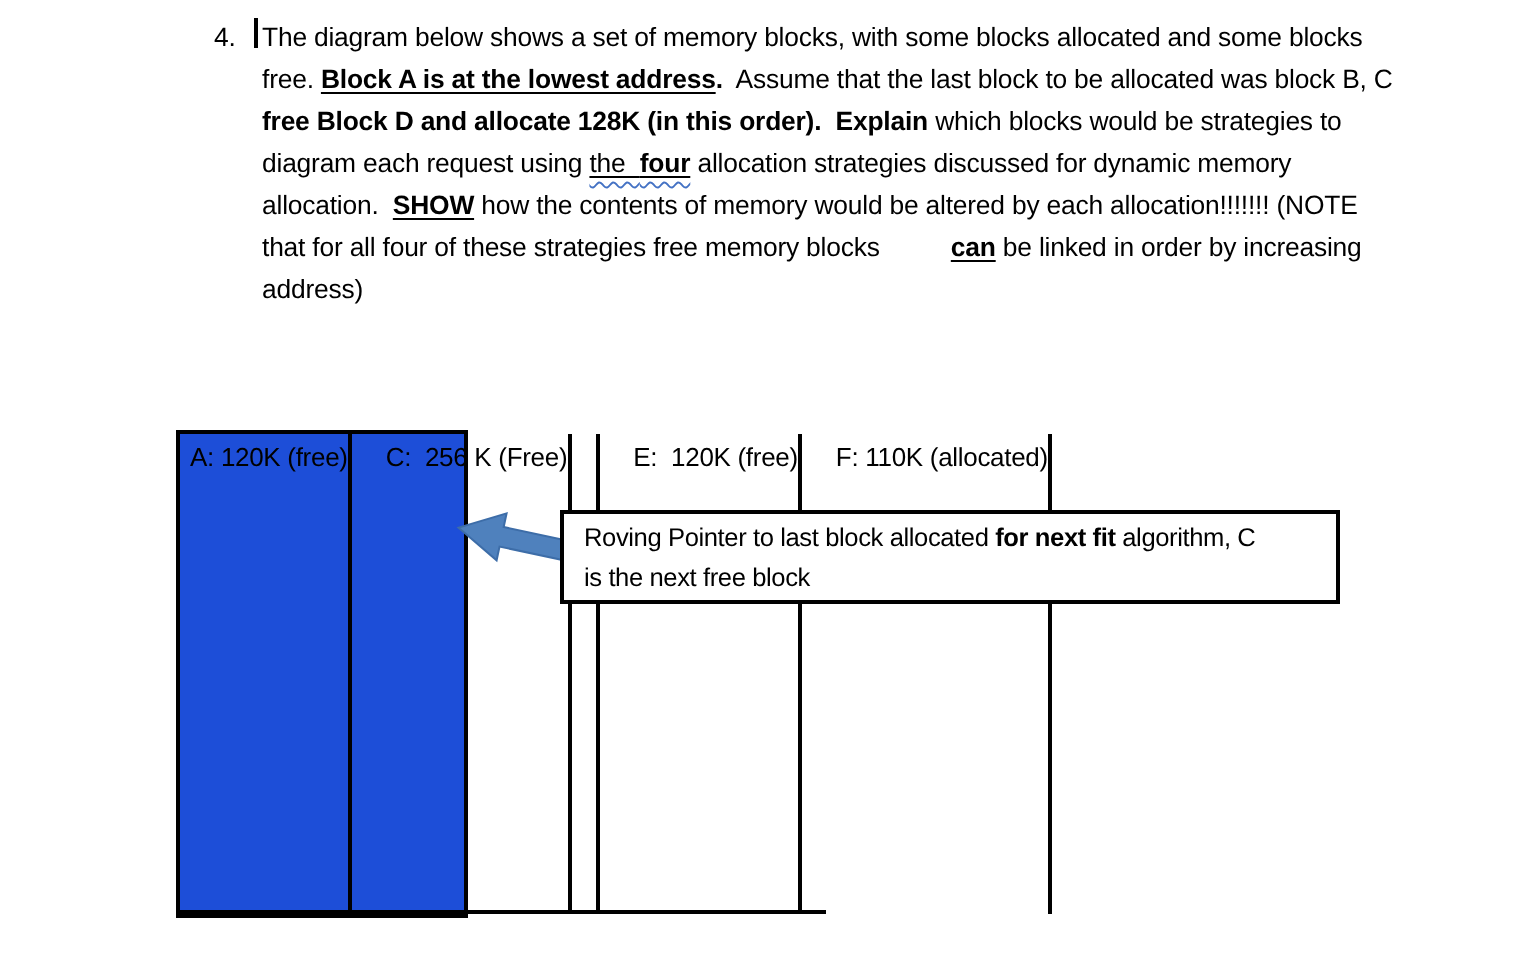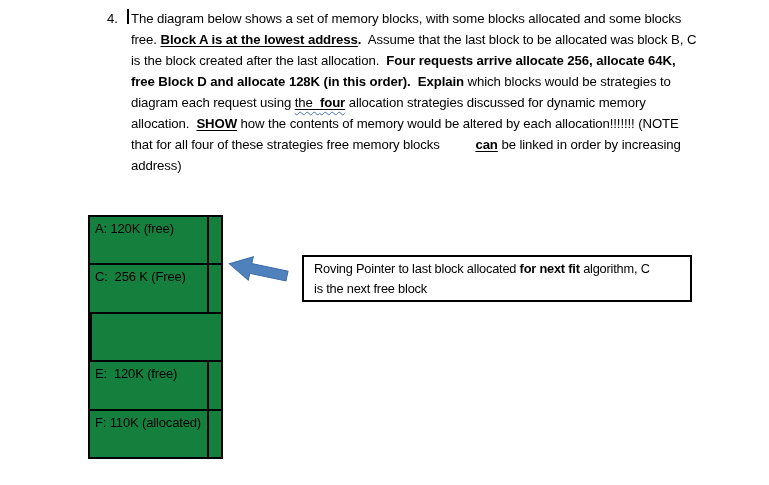--- a/index.html
+++ b/index.html
@@ -20,52 +20,51 @@
   .line{
     white-space:pre;font-size:13.2px;line-height:21px;letter-spacing:-0.1px;
   }
   .wavy{
     text-decoration:underline wavy #4472C4;
     text-decoration-thickness:1px;
     text-underline-offset:3.5px;
     text-decoration-skip-ink:none;
   }
   .memtable{
-    position:absolute;left:88px;top:215px;width:135px;height:244px;
+    position:absolute;left:88px;top:215px;width:146px;height:244px;
     border:2px solid #000;box-sizing:border-box;
-    display:flex;flex-direction:column;background:#15803d;
+    display:flex;background:#1d4ed8;
   }
   .mrow{flex:1;display:flex;border-bottom:2px solid #000;box-sizing:border-box;}
   .mrow:last-child{border-bottom:none;}
   .mcell{
     flex:1;padding:4px 0 0 5px;font-size:13px;letter-spacing:-0.15px;
     white-space:pre;overflow:hidden;
   }
   .ncell{width:14px;border-left:2px solid #000;box-sizing:border-box;}
   .arrow-svg{position:absolute;left:226px;top:250px;}
   .callout{
-    position:absolute;left:302px;top:255px;width:390px;height:47px;
+    position:absolute;left:280px;top:255px;width:390px;height:47px;
     border:2px solid #000;box-sizing:border-box;background:#fff;
     padding:2px 10px;
   }
   .callout .line{font-size:12.8px;line-height:20px;letter-spacing:-0.2px;}
 </style>
 </head>
 <body>
 
 <div class="page">
 
   <div class="qnum">4.</div>
 
   <div class="cursor"></div>
 
   <div class="qtext">
       <div class="line"><span>The diagram below shows a set of memory blocks, with some blocks allocated and some blocks</span></div>
       <div class="line"><span>free. </span><span style="font-weight: bold; text-decoration: underline; text-underline-offset: 1.5px;">Block A is at the lowest address</span><span style="font-weight: bold;">.</span><span>  Assume that the last block to be allocated was block B, C</span></div>
-      <div class="line"><span>is the block created after the last allocation.  </span><span style="font-weight: bold;">Four requests arrive allocate 256, allocate 64K,</span></div>
       <div class="line"><span style="font-weight: bold;">free Block D and allocate 128K (in this order).</span><span>  </span><span style="font-weight: bold;">Explain</span><span> which blocks would be strategies to</span></div>
       <div class="line"><span>diagram each request using </span><span style="text-decoration: underline; text-underline-offset: 1.5px;"><span class="wavy">the  </span></span><span style="font-weight: bold; text-decoration: underline; text-underline-offset: 1.5px;"><span class="wavy">four</span></span><span> allocation strategies discussed for dynamic memory</span></div>
       <div class="line"><span>allocation.  </span><span style="font-weight: bold; text-decoration: underline; text-underline-offset: 1.5px;">SHOW</span><span> how the contents of memory would be altered by each allocation!!!!!!! (NOTE</span></div>
       <div class="line"><span>that for all four of these strategies free memory blocks </span><span style="font-weight: bold; text-decoration: underline; text-underline-offset: 1.5px; margin-left: 32px;">can</span><span> be linked in order by increasing</span></div>
       <div class="line"><span>address)</span></div>
     </div>
 
   <div class="memtable">
       <div class="mrow">
         <div class="mcell">A: 120K (free)</div>

